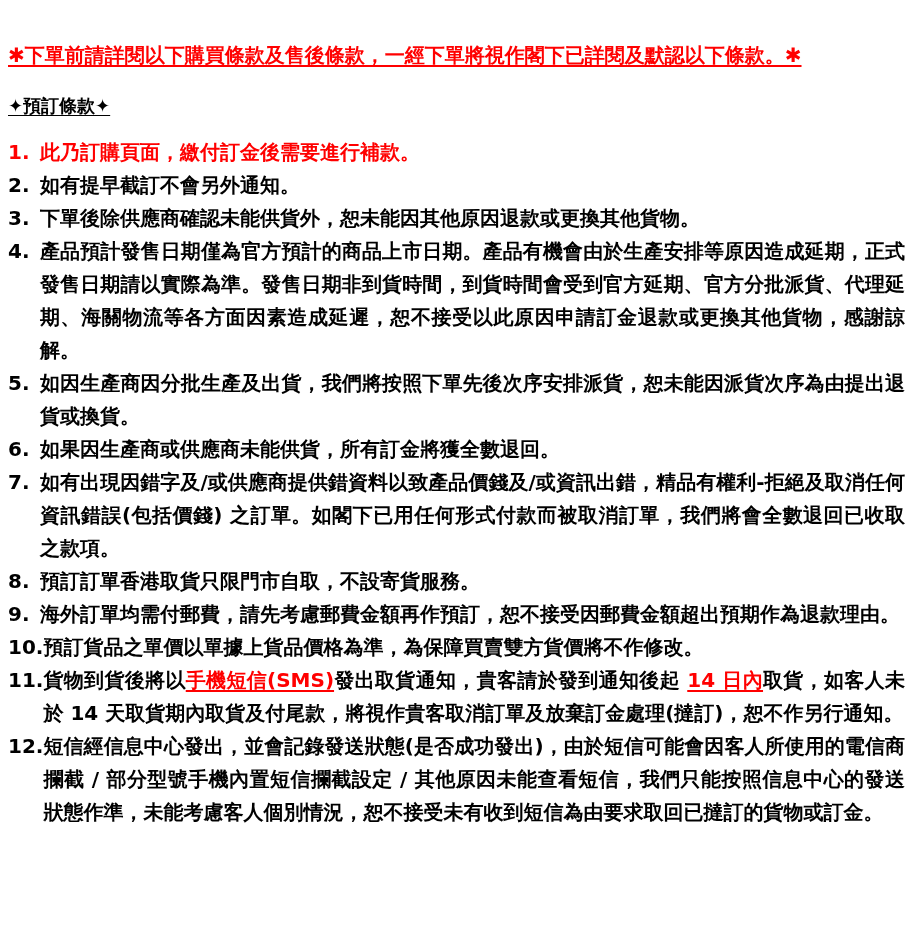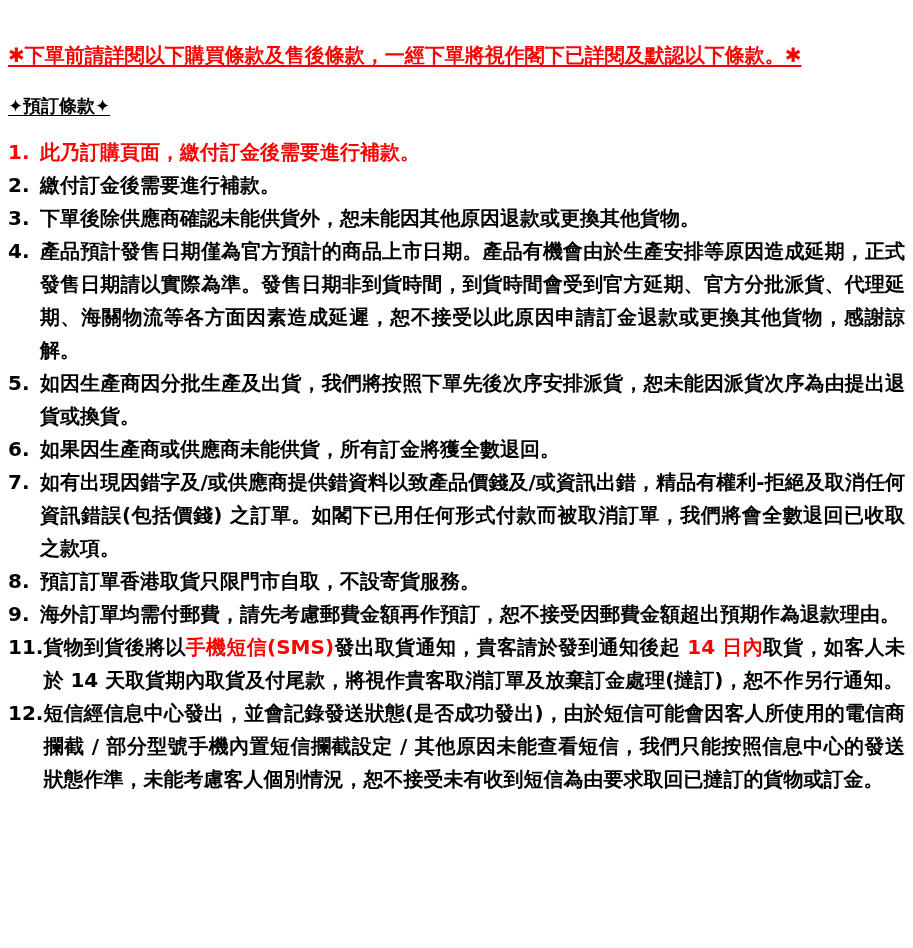--- a/index.html
+++ b/index.html
@@ -50,20 +50,21 @@
     flex: 1 1 auto;
     text-align: justify;
   }
   .item.red-item,
   .item.red-item .num,
   .item.red-item .txt {
     color: var(--red, #ff0000);
   }
   .seg-red-underline {
     color: var(--red, #ff0000);
+    text-decoration: underline;
     text-underline-offset: 3px;
   }
   .seg-link {
     color: var(--link, #0563c1);
     text-decoration: underline;
     text-underline-offset: 3px;
     cursor: pointer;
   }
 </style>
 </head>
@@ -74,21 +75,21 @@
 
   <div class="heading">✦預訂條款✦</div>
 
   <div class="terms-list" id="terms-list">
       <div class="item red-item">
         <span class="num">1.</span>
         <div class="txt"><span>此乃訂購頁面，繳付訂金後需要進行補款。</span></div>
       </div>
       <div class="item">
         <span class="num">2.</span>
-        <div class="txt"><span>繳付訂金後需要進行補款。</span></div>
+        <div class="txt"><span>如有提早截訂不會另外通知。</span></div>
       </div>
       <div class="item">
         <span class="num">3.</span>
         <div class="txt"><span>下單後除供應商確認未能供貨外，恕未能因其他原因退款或更換其他貨物。</span></div>
       </div>
       <div class="item">
         <span class="num">4.</span>
         <div class="txt"><span>產品預計發售日期僅為官方預計的商品上市日期。產品有機會由於生產安排等原因造成延期，正式發售日期請以實際為準。發售日期非到貨時間，到貨時間會受到官方延期、官方分批派貨、代理延期、海關物流等各方面因素造成延遲，恕不接受以此原因申請訂金退款或更換其他貨物，感謝諒解。</span></div>
       </div>
       <div class="item">
@@ -105,20 +106,24 @@
       </div>
       <div class="item">
         <span class="num">8.</span>
         <div class="txt"><span>預訂訂單香港取貨只限門市自取，不設寄貨服務。</span></div>
       </div>
       <div class="item">
         <span class="num">9.</span>
         <div class="txt"><span>海外訂單均需付郵費，請先考慮郵費金額再作預訂，恕不接受因郵費金額超出預期作為退款理由。</span></div>
       </div>
       <div class="item">
+        <span class="num">10.</span>
+        <div class="txt"><span>預訂貨品之單價以單據上貨品價格為準，為保障買賣雙方貨價將不作修改。</span></div>
+      </div>
+      <div class="item">
         <span class="num">11.</span>
         <div class="txt"><span>貨物到貨後將以</span><span class="seg-red-underline">手機短信(SMS)</span><span>發出取貨通知，貴客請於發到通知後起 </span><span class="seg-red-underline">14 日內</span><span>取貨，如客人未於 14 天取貨期內取貨及付尾款，將視作貴客取消訂單及放棄訂金處理(撻訂)，恕不作另行通知。</span></div>
       </div>
       <div class="item">
         <span class="num">12.</span>
         <div class="txt"><span>短信經信息中心發出，並會記錄發送狀態(是否成功發出)，由於短信可能會因客人所使用的電信商攔截 / 部分型號手機內置短信攔截設定 / 其他原因未能查看短信，我們只能按照信息中心的發送狀態作準，未能考慮客人個別情況，恕不接受未有收到短信為由要求取回已撻訂的貨物或訂金。</span></div>
       </div>
     </div>
 </div>
 

